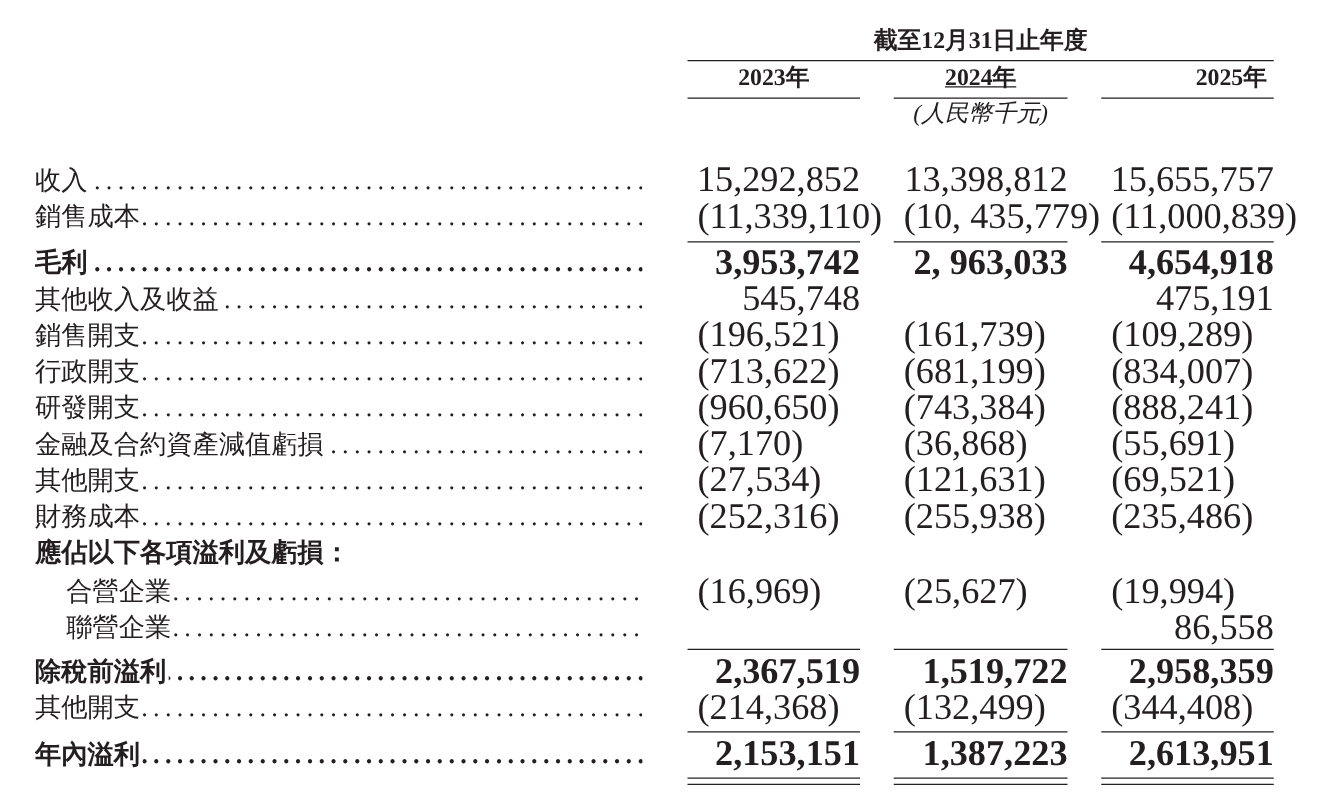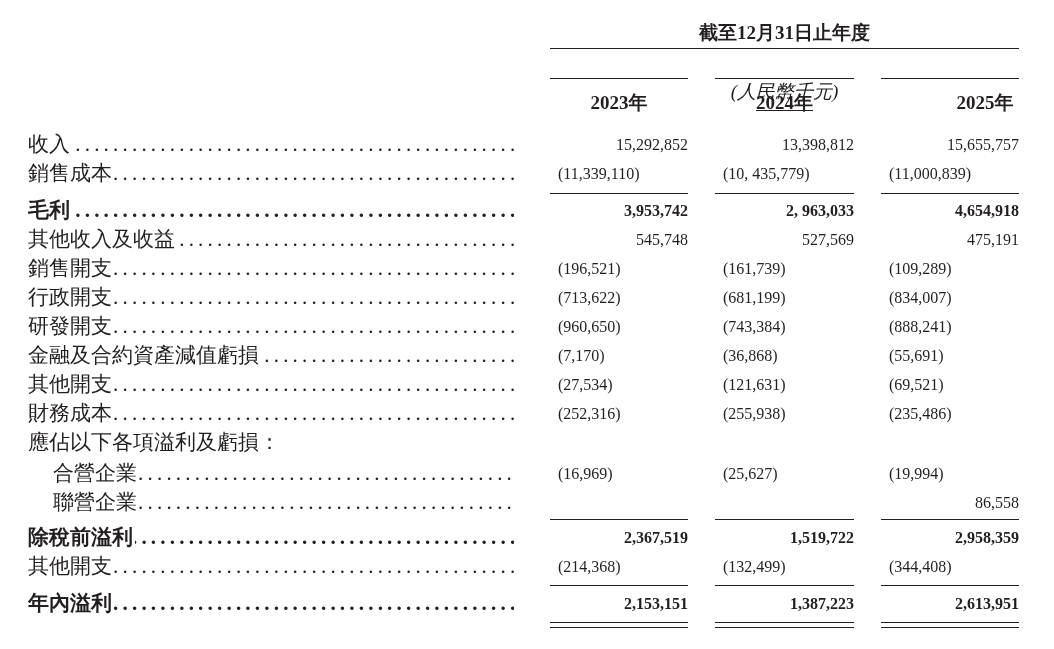--- a/index.html
+++ b/index.html
@@ -9,41 +9,41 @@
     color: #231f20;
   }
   .abs { position: absolute; }
   .hdr-period {
     left: 550px; width: 469px; top: 20px; height: 26px;
     text-align: center; font-weight: bold; font-size: 19px; line-height: 26px;
   }
   .hline { position: absolute; height: 0; border-top: 1.6px solid #231f20; }
   .yr {
     position: absolute; top: 50px; height: 26px; line-height: 26px;
-    font-weight: bold; font-size: 19px; text-align: center; margin-top: 40px;
+    font-weight: bold; font-size: 19px; text-align: center;
   }
   .unit {
     position: absolute; top: 80px; left: 715px; width: 139px; height: 24px;
     line-height: 24px; text-align: center; font-style: italic; font-size: 19px;
   }
   .row { position: absolute; left: 0; width: 1054px; height: 29px; }
   .label {
     position: absolute; left: 28px; width: 486px; height: 29px;
     font-size: 21px; line-height: 29px; white-space: nowrap; overflow: hidden;
   }
   .label.indent { left: 53px; width: 461px; }
   .label .t { background: #fff; padding-right: 2px; position: relative; z-index: 1; }
   .label .dots {
     position: absolute; left: 0; right: 0; top: 0; bottom: 0;
     letter-spacing: 4.2px; font-size: 21px; color: #231f20; z-index: 0;
     text-align: right;
   }
   .bold .label, .bold .num { font-weight: bold; }
   .num {
-    position: absolute; height: 29px; line-height: 29px; font-size: 16px;
+    position: absolute; height: 29px; line-height: 29px; font-size: 29px;
     text-align: right; white-space: nowrap;
   }
   .c1 { left: 550px; width: 138px; }
   .c2 { left: 715px; width: 139px; }
   .c3 { left: 881px; width: 138px; }
   .num .v { display: inline-block; }
   .num.neg .v { margin-right: 0; }
 </style>
 </head>
 <body>
@@ -76,21 +76,20 @@
     </div>
     <div class="row bold" style="top: 196px;">
       <div class="label"><span class="dots">........................................................................................</span><span class="t">毛利</span></div>
       <div class="num c1"><span class="v">3,953,742</span></div>
       <div class="num c2"><span class="v">2, 963,033</span></div>
       <div class="num c3"><span class="v">4,654,918</span></div>
     </div>
     <div class="row" style="top: 225px;">
       <div class="label"><span class="dots">........................................................................................</span><span class="t">其他收入及收益</span></div>
       <div class="num c1"><span class="v">545,748</span></div>
-      <div class="num c2"><span class="v">527,569</span></div>
       <div class="num c3"><span class="v">475,191</span></div>
     </div>
     <div class="row" style="top: 254px;">
       <div class="label"><span class="dots">........................................................................................</span><span class="t">銷售開支</span></div>
       <div class="num c1 neg" style="width: 0px; margin-right: 0px; transform: translateX(8px);"><span class="v">(196,521)</span></div>
       <div class="num c2 neg" style="width: 0px; margin-right: 0px; transform: translateX(8px);"><span class="v">(161,739)</span></div>
       <div class="num c3 neg" style="width: 0px; margin-right: 0px; transform: translateX(8px);"><span class="v">(109,289)</span></div>
     </div>
     <div class="row" style="top: 283px;">
       <div class="label"><span class="dots">........................................................................................</span><span class="t">行政開支</span></div>
@@ -115,21 +114,21 @@
       <div class="num c1 neg" style="width: 0px; margin-right: 0px; transform: translateX(8px);"><span class="v">(27,534)</span></div>
       <div class="num c2 neg" style="width: 0px; margin-right: 0px; transform: translateX(8px);"><span class="v">(121,631)</span></div>
       <div class="num c3 neg" style="width: 0px; margin-right: 0px; transform: translateX(8px);"><span class="v">(69,521)</span></div>
     </div>
     <div class="row" style="top: 399px;">
       <div class="label"><span class="dots">........................................................................................</span><span class="t">財務成本</span></div>
       <div class="num c1 neg" style="width: 0px; margin-right: 0px; transform: translateX(8px);"><span class="v">(252,316)</span></div>
       <div class="num c2 neg" style="width: 0px; margin-right: 0px; transform: translateX(8px);"><span class="v">(255,938)</span></div>
       <div class="num c3 neg" style="width: 0px; margin-right: 0px; transform: translateX(8px);"><span class="v">(235,486)</span></div>
     </div>
-    <div class="row" style="top: 428px;">
+    <div class="row" style="top: 428px; font-weight: bold;">
       <div class="label nodots"><span class="t">應佔以下各項溢利及虧損：</span></div>
       <div class="num c1"><span class="v"></span></div>
       <div class="num c2"><span class="v"></span></div>
       <div class="num c3"><span class="v"></span></div>
     </div>
     <div class="row" style="top: 459px;">
       <div class="label indent"><span class="dots">........................................................................................</span><span class="t">合營企業</span></div>
       <div class="num c1 neg" style="width: 0px; margin-right: 0px; transform: translateX(8px);"><span class="v">(16,969)</span></div>
       <div class="num c2 neg" style="width: 0px; margin-right: 0px; transform: translateX(8px);"><span class="v">(25,627)</span></div>
       <div class="num c3 neg" style="width: 0px; margin-right: 0px; transform: translateX(8px);"><span class="v">(19,994)</span></div>

